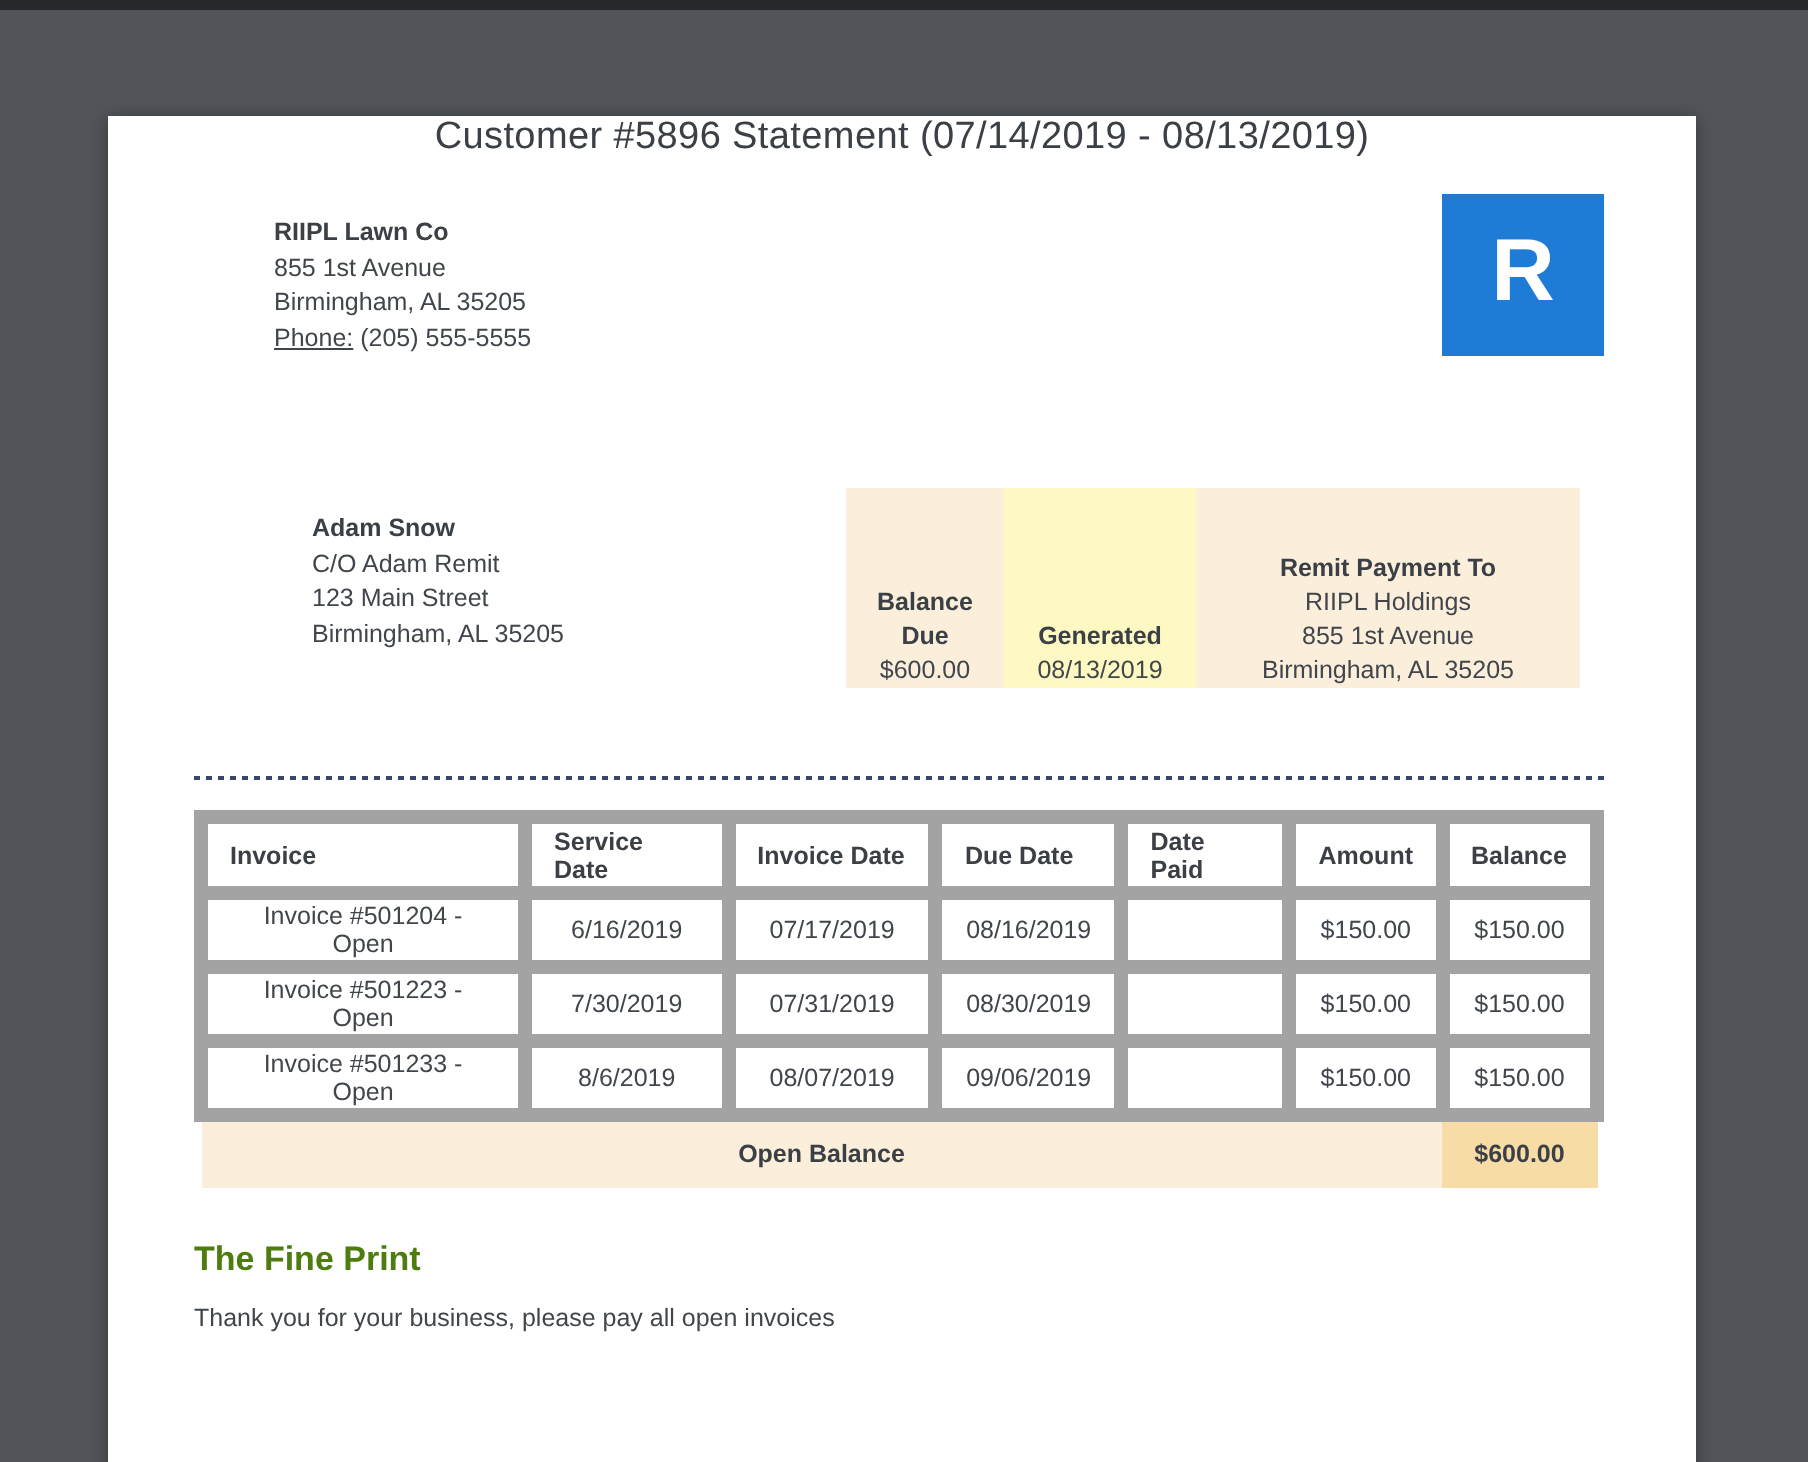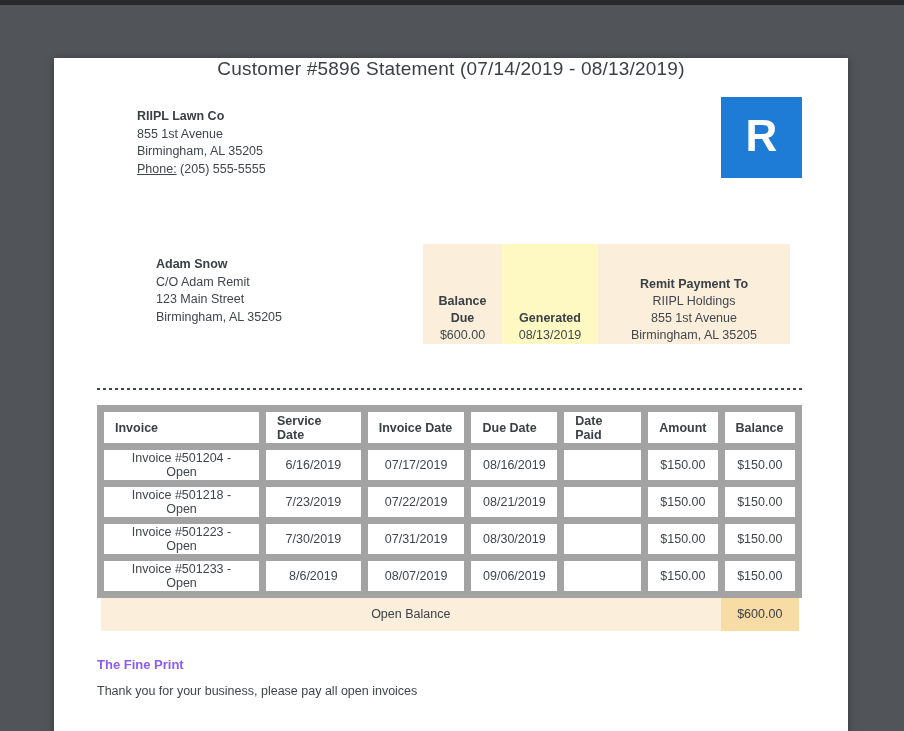--- a/index.html
+++ b/index.html
@@ -82,27 +82,27 @@
     text-align:left;
     padding:0 11px;
     font-weight:normal;
   }
   th { height:38px; font-weight:bold; color:#3b4046; }
   td { height:37px;text-align:center; }
   tr.open-balance-row td {
     border:none;
     height:36px;
     background:#fbefdc;
-    font-weight:normal;
+    font-weight:bold;
     color:#3b4046;
   }
   tr.open-balance-row td.ob-value { background:#f8dca6; }
   .fine-print-heading {
     margin:26px 46px 0 43px;
-    font-size:13px; font-weight:bold; color:#8b5cf6;
+    font-size:17px; font-weight:bold; color:#4d7c0f;
   }
   .fine-print-text {
     margin:12px 46px 0 43px;
     font-size:12.5px; color:#41464c;
   }
 </style>
 </head>
 <body>
 
 <div class="top-strip"></div>
@@ -177,29 +177,20 @@
         <tr>
           <td>Invoice #501204 - Open</td>
           <td>6/16/2019</td>
           <td>07/17/2019</td>
           <td>08/16/2019</td>
           <td></td>
           <td>$150.00</td>
           <td>$150.00</td>
         </tr>
         <tr>
-          <td>Invoice #501218 - Open</td>
-          <td>7/23/2019</td>
-          <td>07/22/2019</td>
-          <td>08/21/2019</td>
-          <td></td>
-          <td>$150.00</td>
-          <td>$150.00</td>
-        </tr>
-        <tr>
           <td>Invoice #501223 - Open</td>
           <td>7/30/2019</td>
           <td>07/31/2019</td>
           <td>08/30/2019</td>
           <td></td>
           <td>$150.00</td>
           <td>$150.00</td>
         </tr>
         <tr>
           <td>Invoice #501233 - Open</td>

